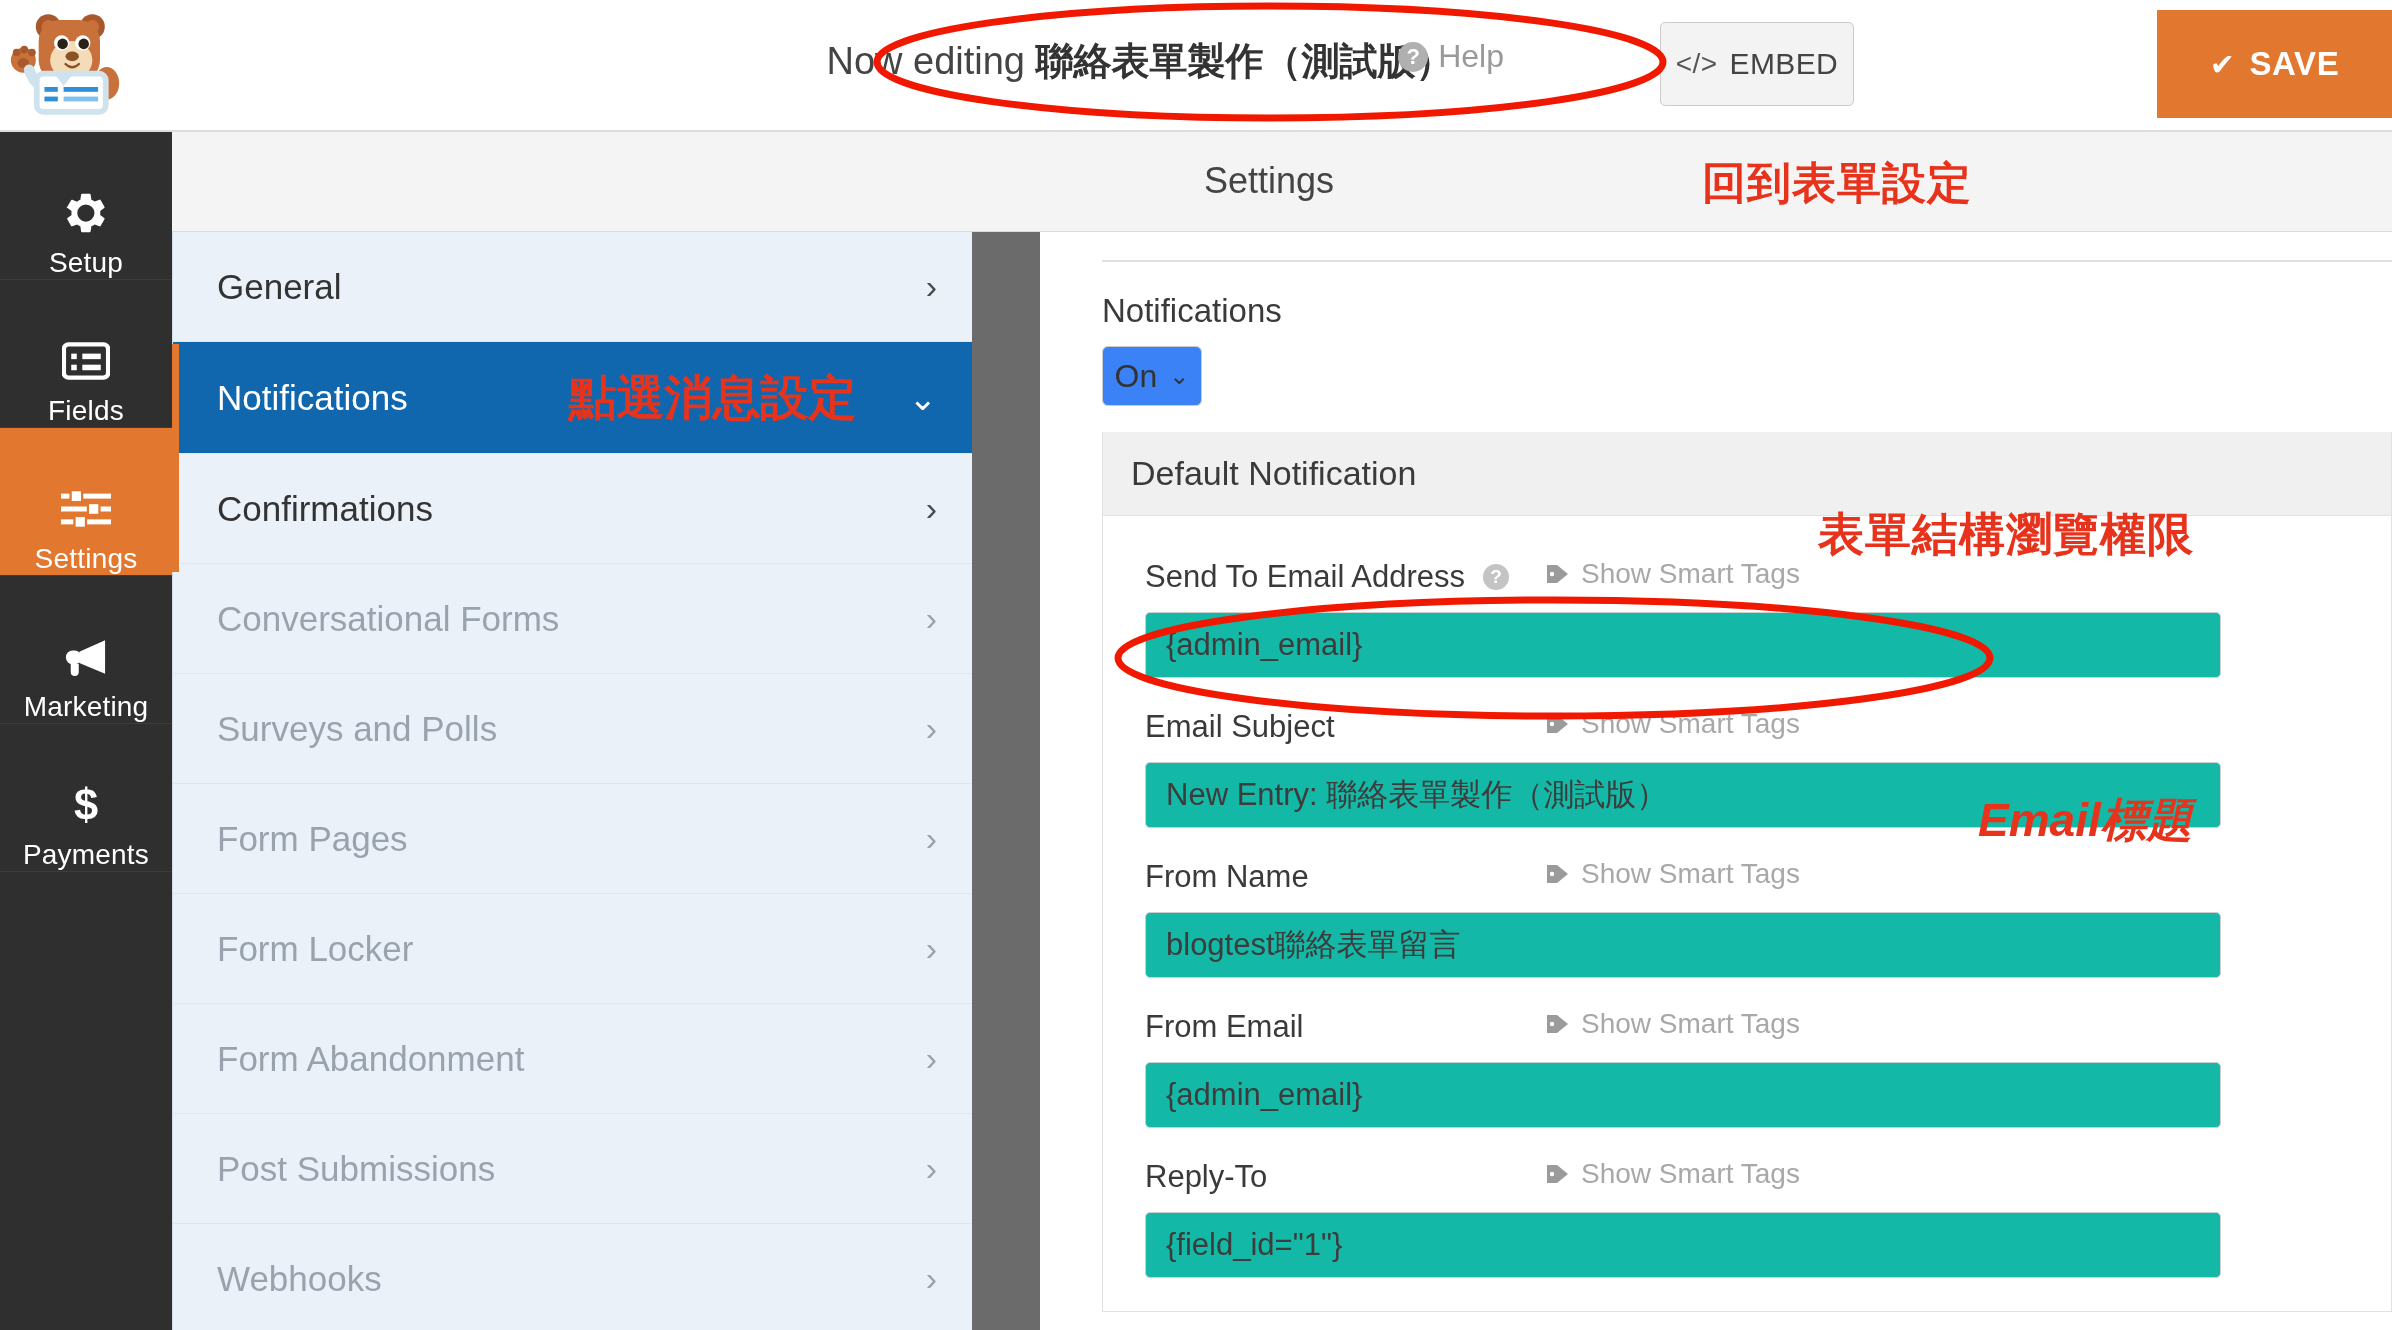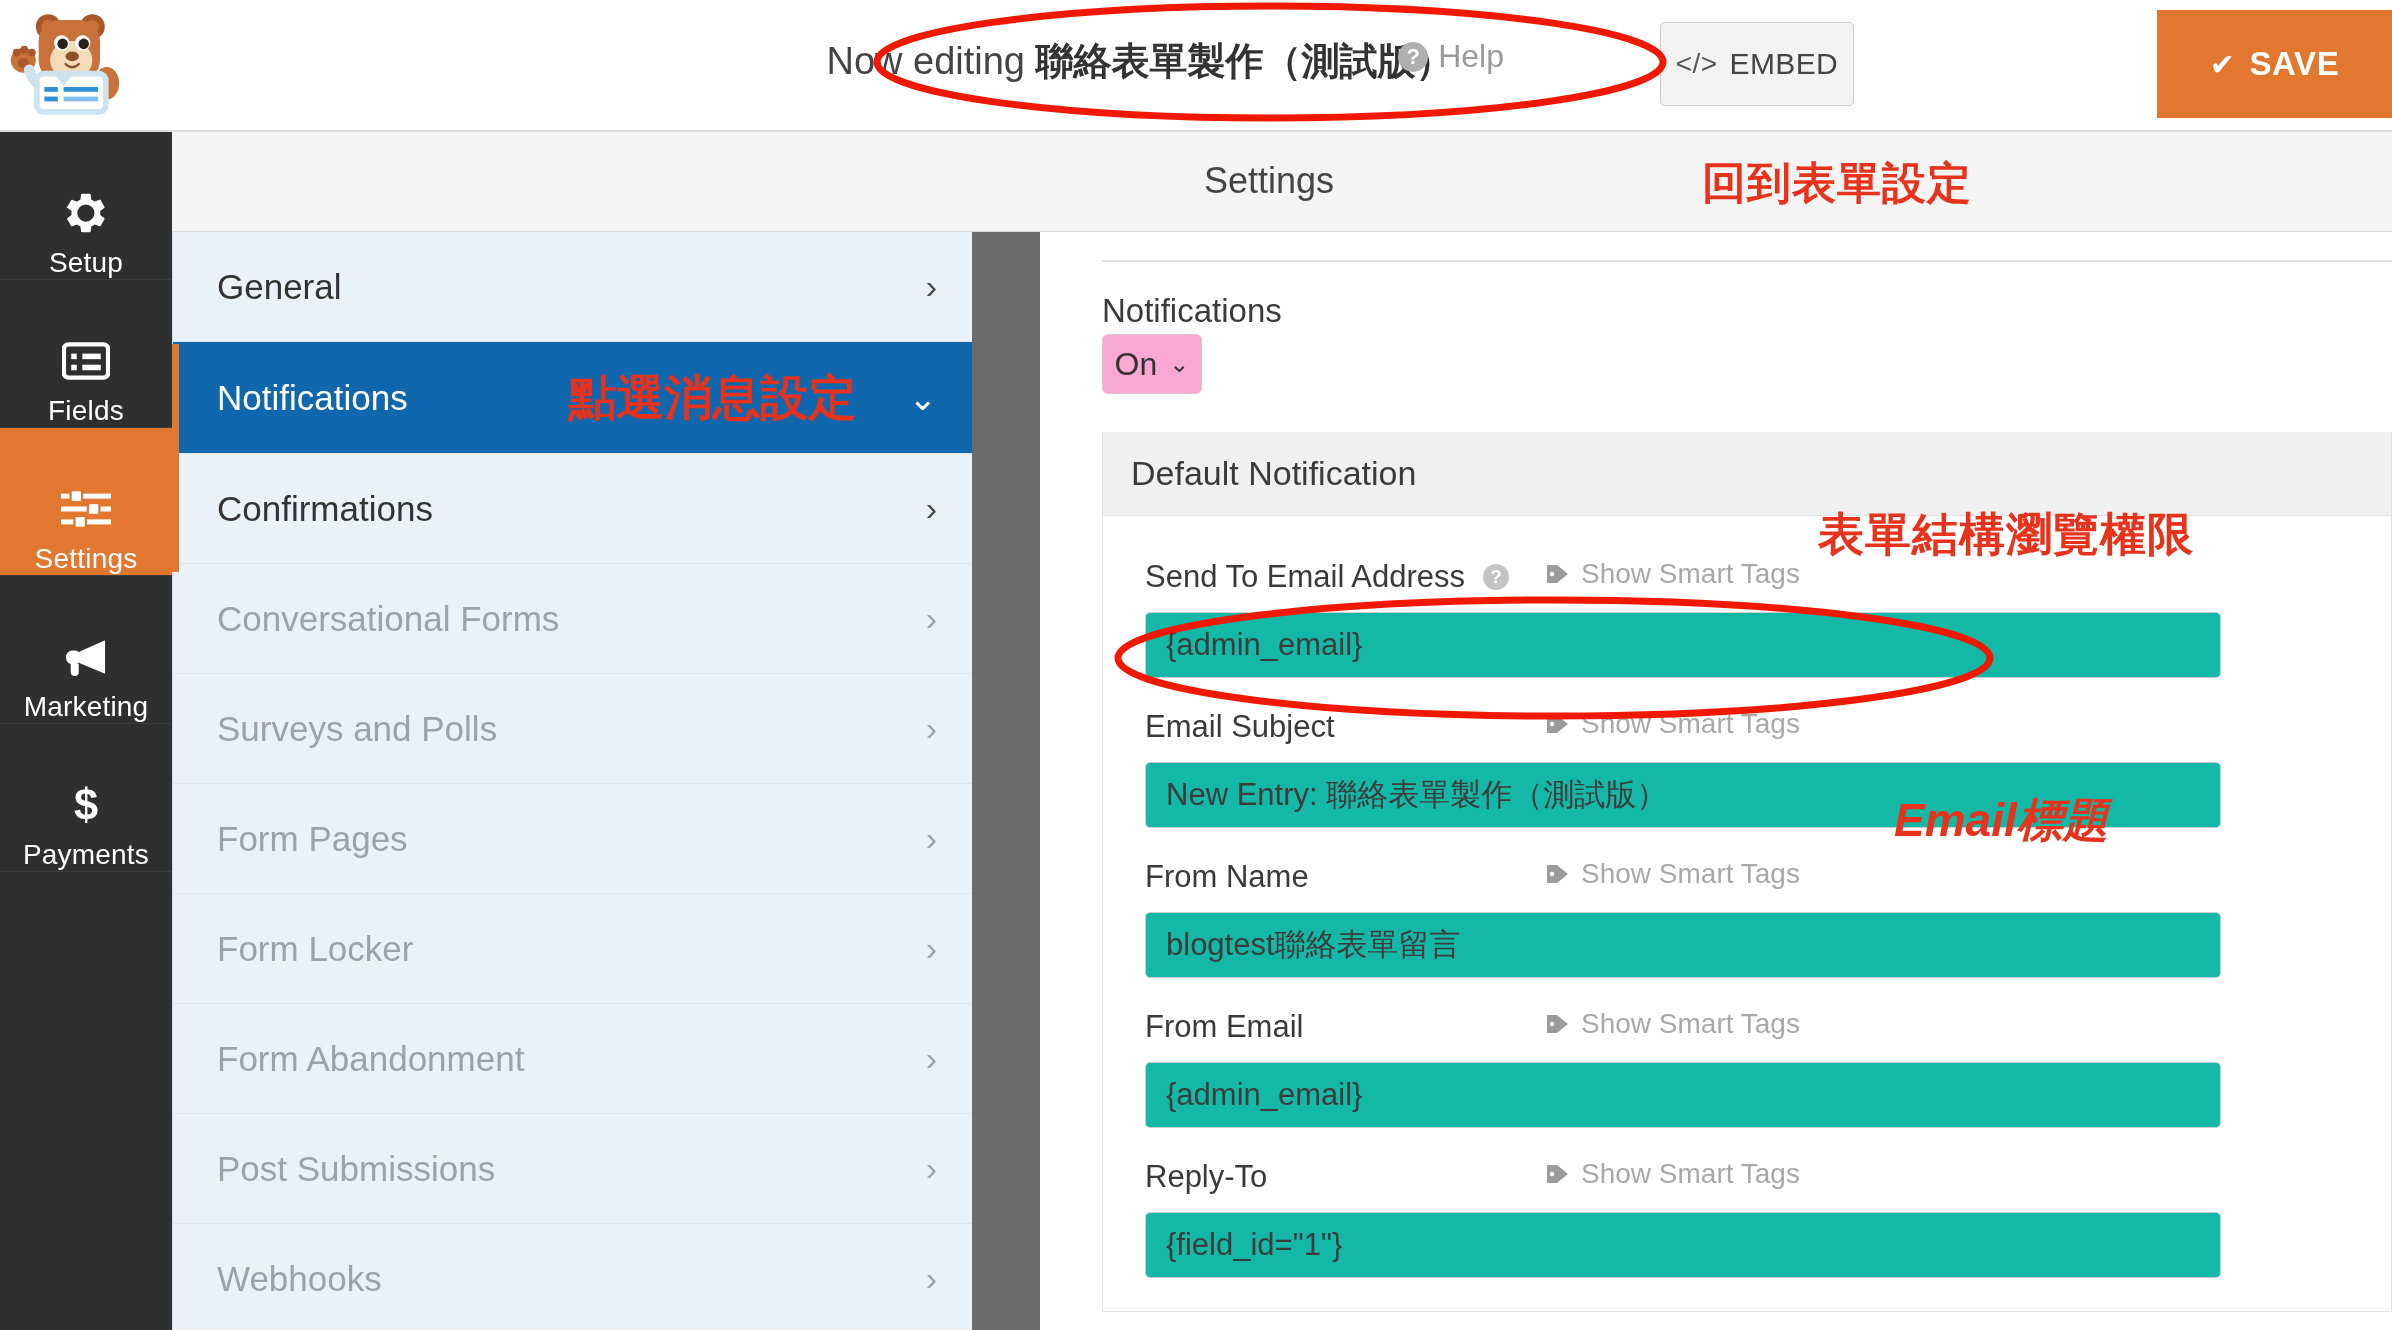--- a/index.html
+++ b/index.html
@@ -141,23 +141,23 @@
   .hr-top {
     position: absolute; left: 62px; top: 28px; width: 1290px; height: 2px;
     background: #e0e0e0;
   }
 
   .notif-label {
     position: absolute; left: 62px; top: 60px;
     font-size: 33px; color: #3a3a3a;
   }
   .notif-select {
-    position: absolute; left: 62px; top: 102px;
+    position: absolute; left: 62px; top: 114px;
     width: 100px; height: 60px;
-    border: 1px solid #cccccc; border-radius: 6px; background: #f9a8d4;
+    border: 1px solid #cccccc; border-radius: 6px; background: #3b82f6;
     display: flex; align-items: center; justify-content: center; gap: 12px;
     font-size: 32px; color: #333;
   }
   .sel-chev { font-size: 24px; color: #333; font-weight: 300; }
 
   .notif-card {
     position: absolute; left: 62px; top: 200px;
     width: 1290px; height: 880px;
     border: 1px solid #e2e2e2; border-top: none;
   }
@@ -194,21 +194,21 @@
     font-size: 31px; color: #3c3c3c; white-space: nowrap; overflow: hidden;
   }
 
   
   .anno {
     position: absolute;
     font-weight: bold; color: #e8331c; white-space: nowrap;
     pointer-events: none;
   }
   .anno-right1 { left: 1818px; top: 504px; font-size: 46px; letter-spacing: 1px; }
-  .anno-right2 { left: 1894px; top: 790px; font-size: 46px; font-style: italic; }
+  .anno-right2 { left: 1978px; top: 790px; font-size: 46px; font-style: italic; }
 
   svg.ell-svg { position: absolute; overflow: visible; pointer-events: none; }
 </style>
 </head>
 <body>
 
 <div id="app">
 
   <div class="topbar">
 

